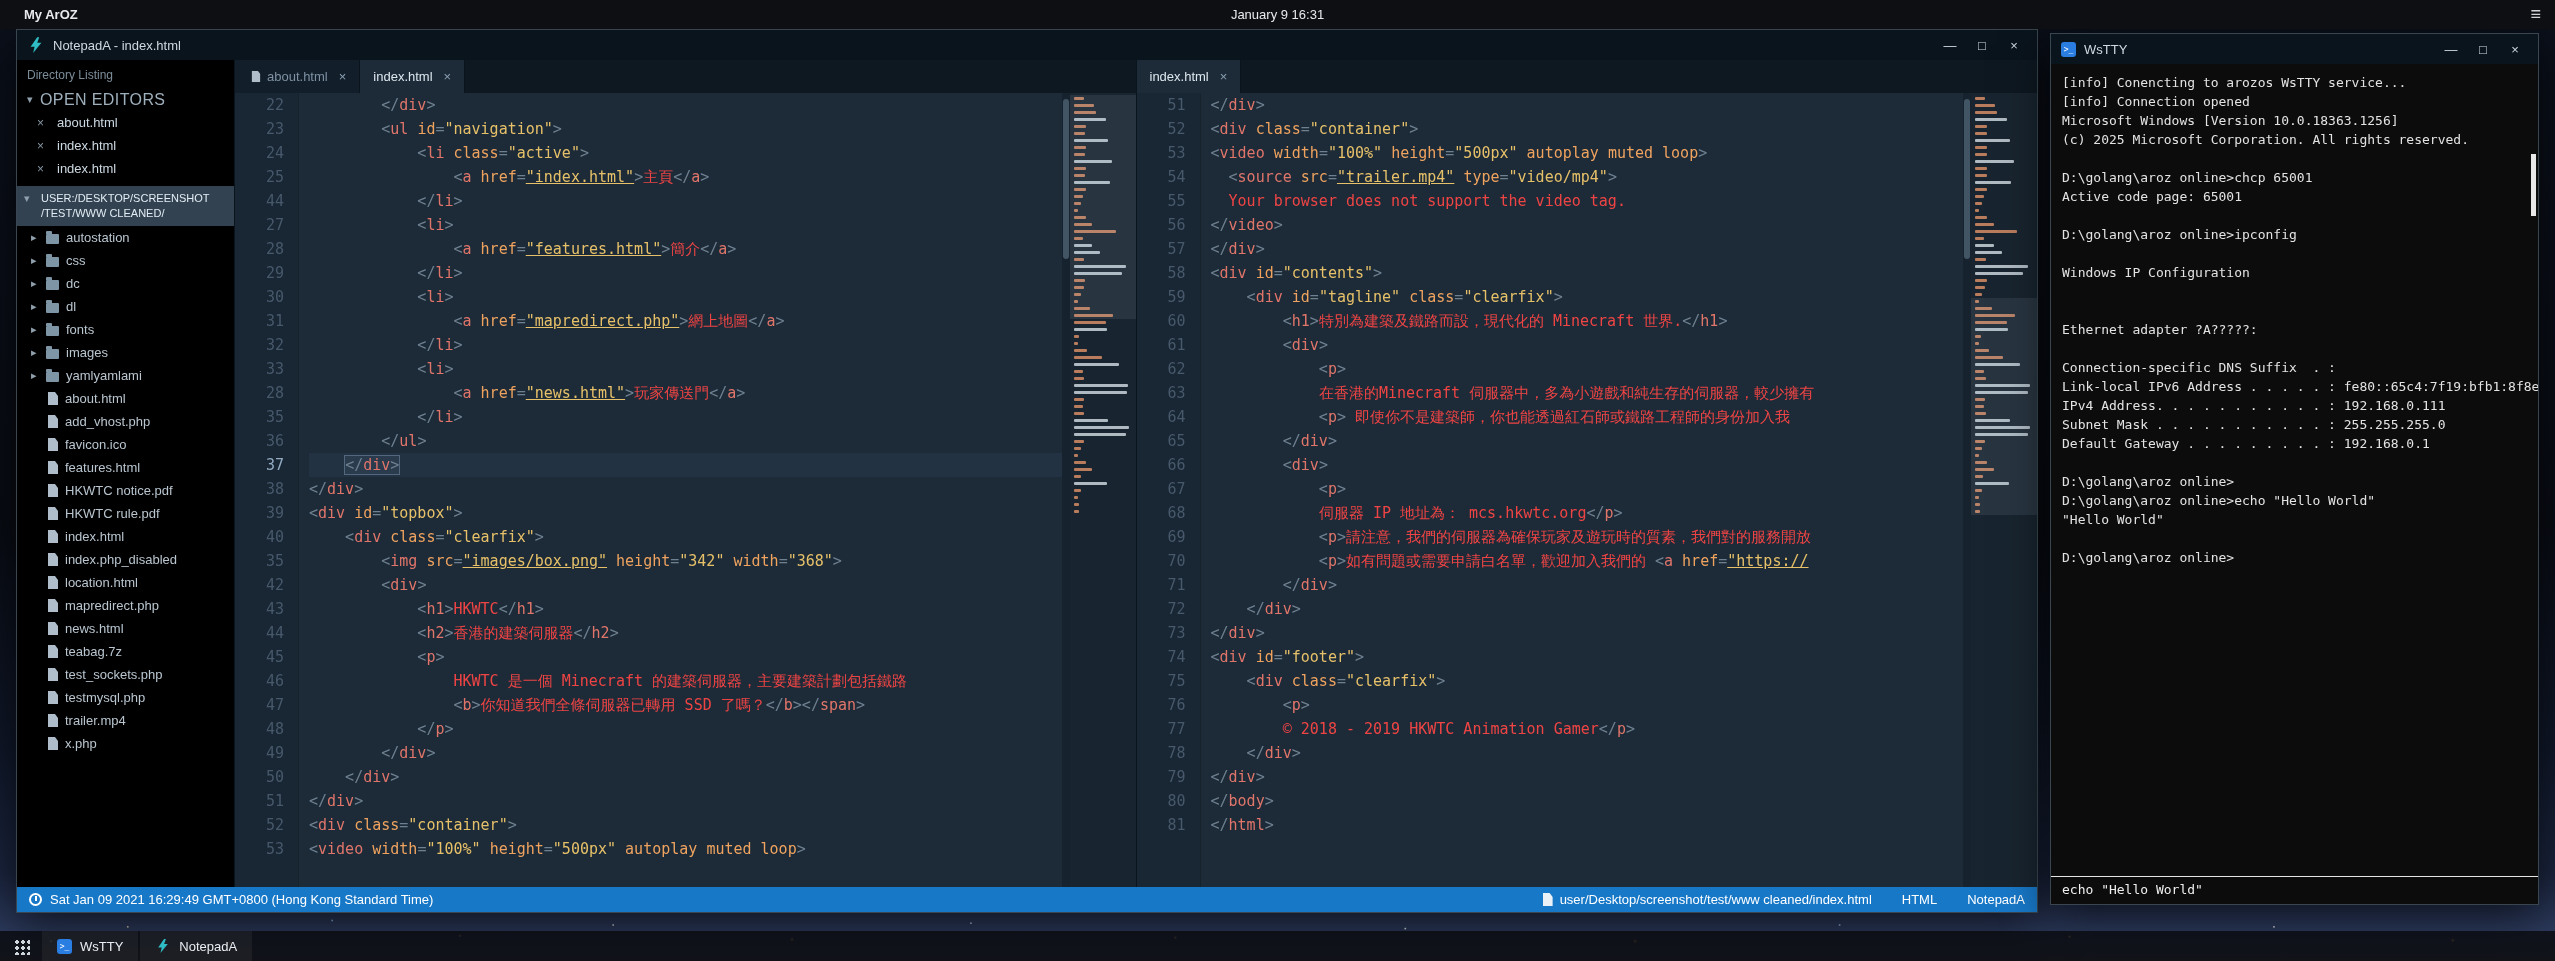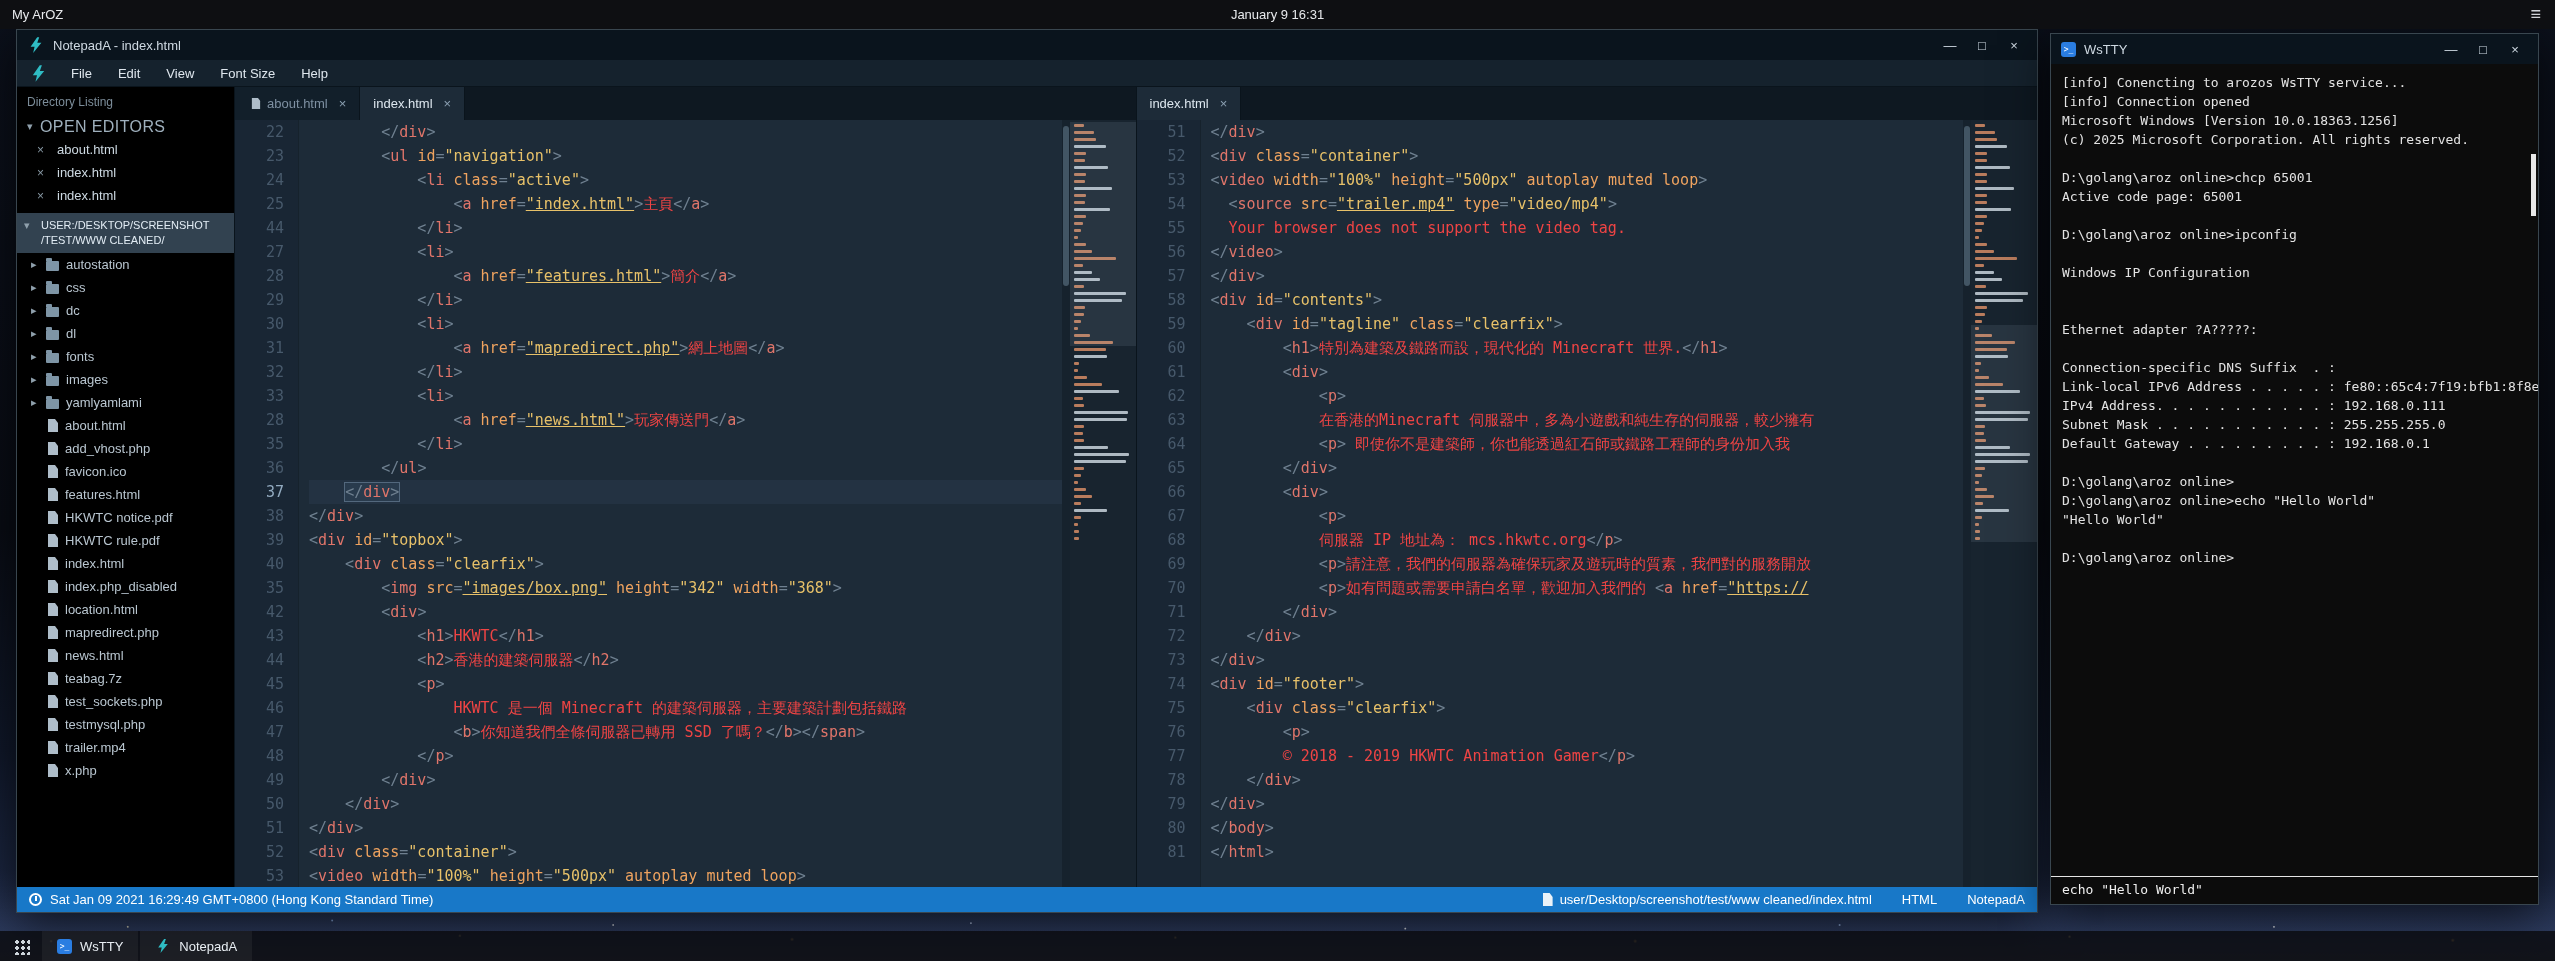--- a/index.html
+++ b/index.html
@@ -19,21 +19,21 @@
       radial-gradient(circle 2.5px at 46% 74%, #ffd993, transparent 70%),
       radial-gradient(circle 2px at 55% 64%, #ffffff, transparent 70%),
       radial-gradient(circle 3px at 64% 78%, #f9bd6f, transparent 70%),
       radial-gradient(circle 2px at 72% 60%, #aecdff, transparent 70%),
       radial-gradient(circle 2.5px at 81% 73%, #ffe2a0, transparent 70%),
       radial-gradient(circle 2px at 89% 62%, #ffffff, transparent 70%),
       radial-gradient(circle 3px at 96% 77%, #ffc97e, transparent 70%),
       linear-gradient(180deg, rgba(20,30,55,0) 0%, rgba(60,80,130,0.35) 70%, rgba(110,90,70,0.25) 100%)}
   
   #topbar{position:absolute;top:0;left:0;right:0;height:29px;background:#0e0f12;display:flex;align-items:center;color:#e8eaed;font-size:13px;z-index:50}
-  #topbar .brand{margin-left:12px;font-weight:normal}
+  #topbar .brand{margin-left:24px;font-weight:bold}
   #topbar .clock{position:absolute;left:50%;transform:translateX(-50%)}
   #topbar .burger{position:absolute;right:14px;font-size:18px;color:#d0d3d8;cursor:pointer}
   
   .window{position:absolute;background:#10191f;border:1px solid rgba(135,155,170,0.35);box-shadow:0 12px 44px rgba(0,0,0,0.65);display:flex;flex-direction:column;z-index:10}
   #notepad-window{left:16px;top:29px;width:2022px;height:884px}
   #wstty-window{left:2050px;top:33px;width:489px;height:872px}
   .titlebar{height:30px;background:#0a141d;display:flex;align-items:center;padding:0 10px;color:#cfd9e2;font-size:13px;flex:0 0 auto}
   .app-logo{width:18px;height:18px;margin-right:8px;flex:0 0 auto}
   .app-logo svg,.menu-logo svg{width:100%;height:100%}
   .win-controls{margin-left:auto;display:flex;gap:6px}
@@ -128,32 +128,20 @@
     <div class="titlebar">
       <span class="app-logo"><svg viewBox="0 0 24 24">
             <path d="M13.6 1.5 L4.8 14.2 h5.3 L8.2 22.5 l11-13.6 h-5.5 L16.3 1.5 z" fill="#2fbcc4"></path>
           </svg></span>
       <span>NotepadA - index.html</span>
       <div class="win-controls">
         <span class="wc">—</span>
         <span class="wc">□</span>
         <span class="wc">×</span>
       </div>
-    </div>
-    <div id="menubar">
-      <span class="menu-logo"><svg viewBox="0 0 24 24">
-            <path d="M13.6 1.5 L4.8 14.2 h5.3 L8.2 22.5 l11-13.6 h-5.5 L16.3 1.5 z" fill="#2fbcc4"></path>
-          </svg></span>
-      <div style="display:flex;height:100%">
-          <div class="menu-item">File</div>
-          <div class="menu-item">Edit</div>
-          <div class="menu-item">View</div>
-          <div class="menu-item">Font Size</div>
-          <div class="menu-item">Help</div>
-        </div>
     </div>
     <div id="np-main">
       <aside id="sidebar">
         <div class="sb-header">Directory Listing</div>
         <div class="tree-row">
           <span class="caret">▾</span>
           <span class="row-label sec-label">OPEN EDITORS</span>
         </div>
         <div>
             <div class="tree-row open-ed">

